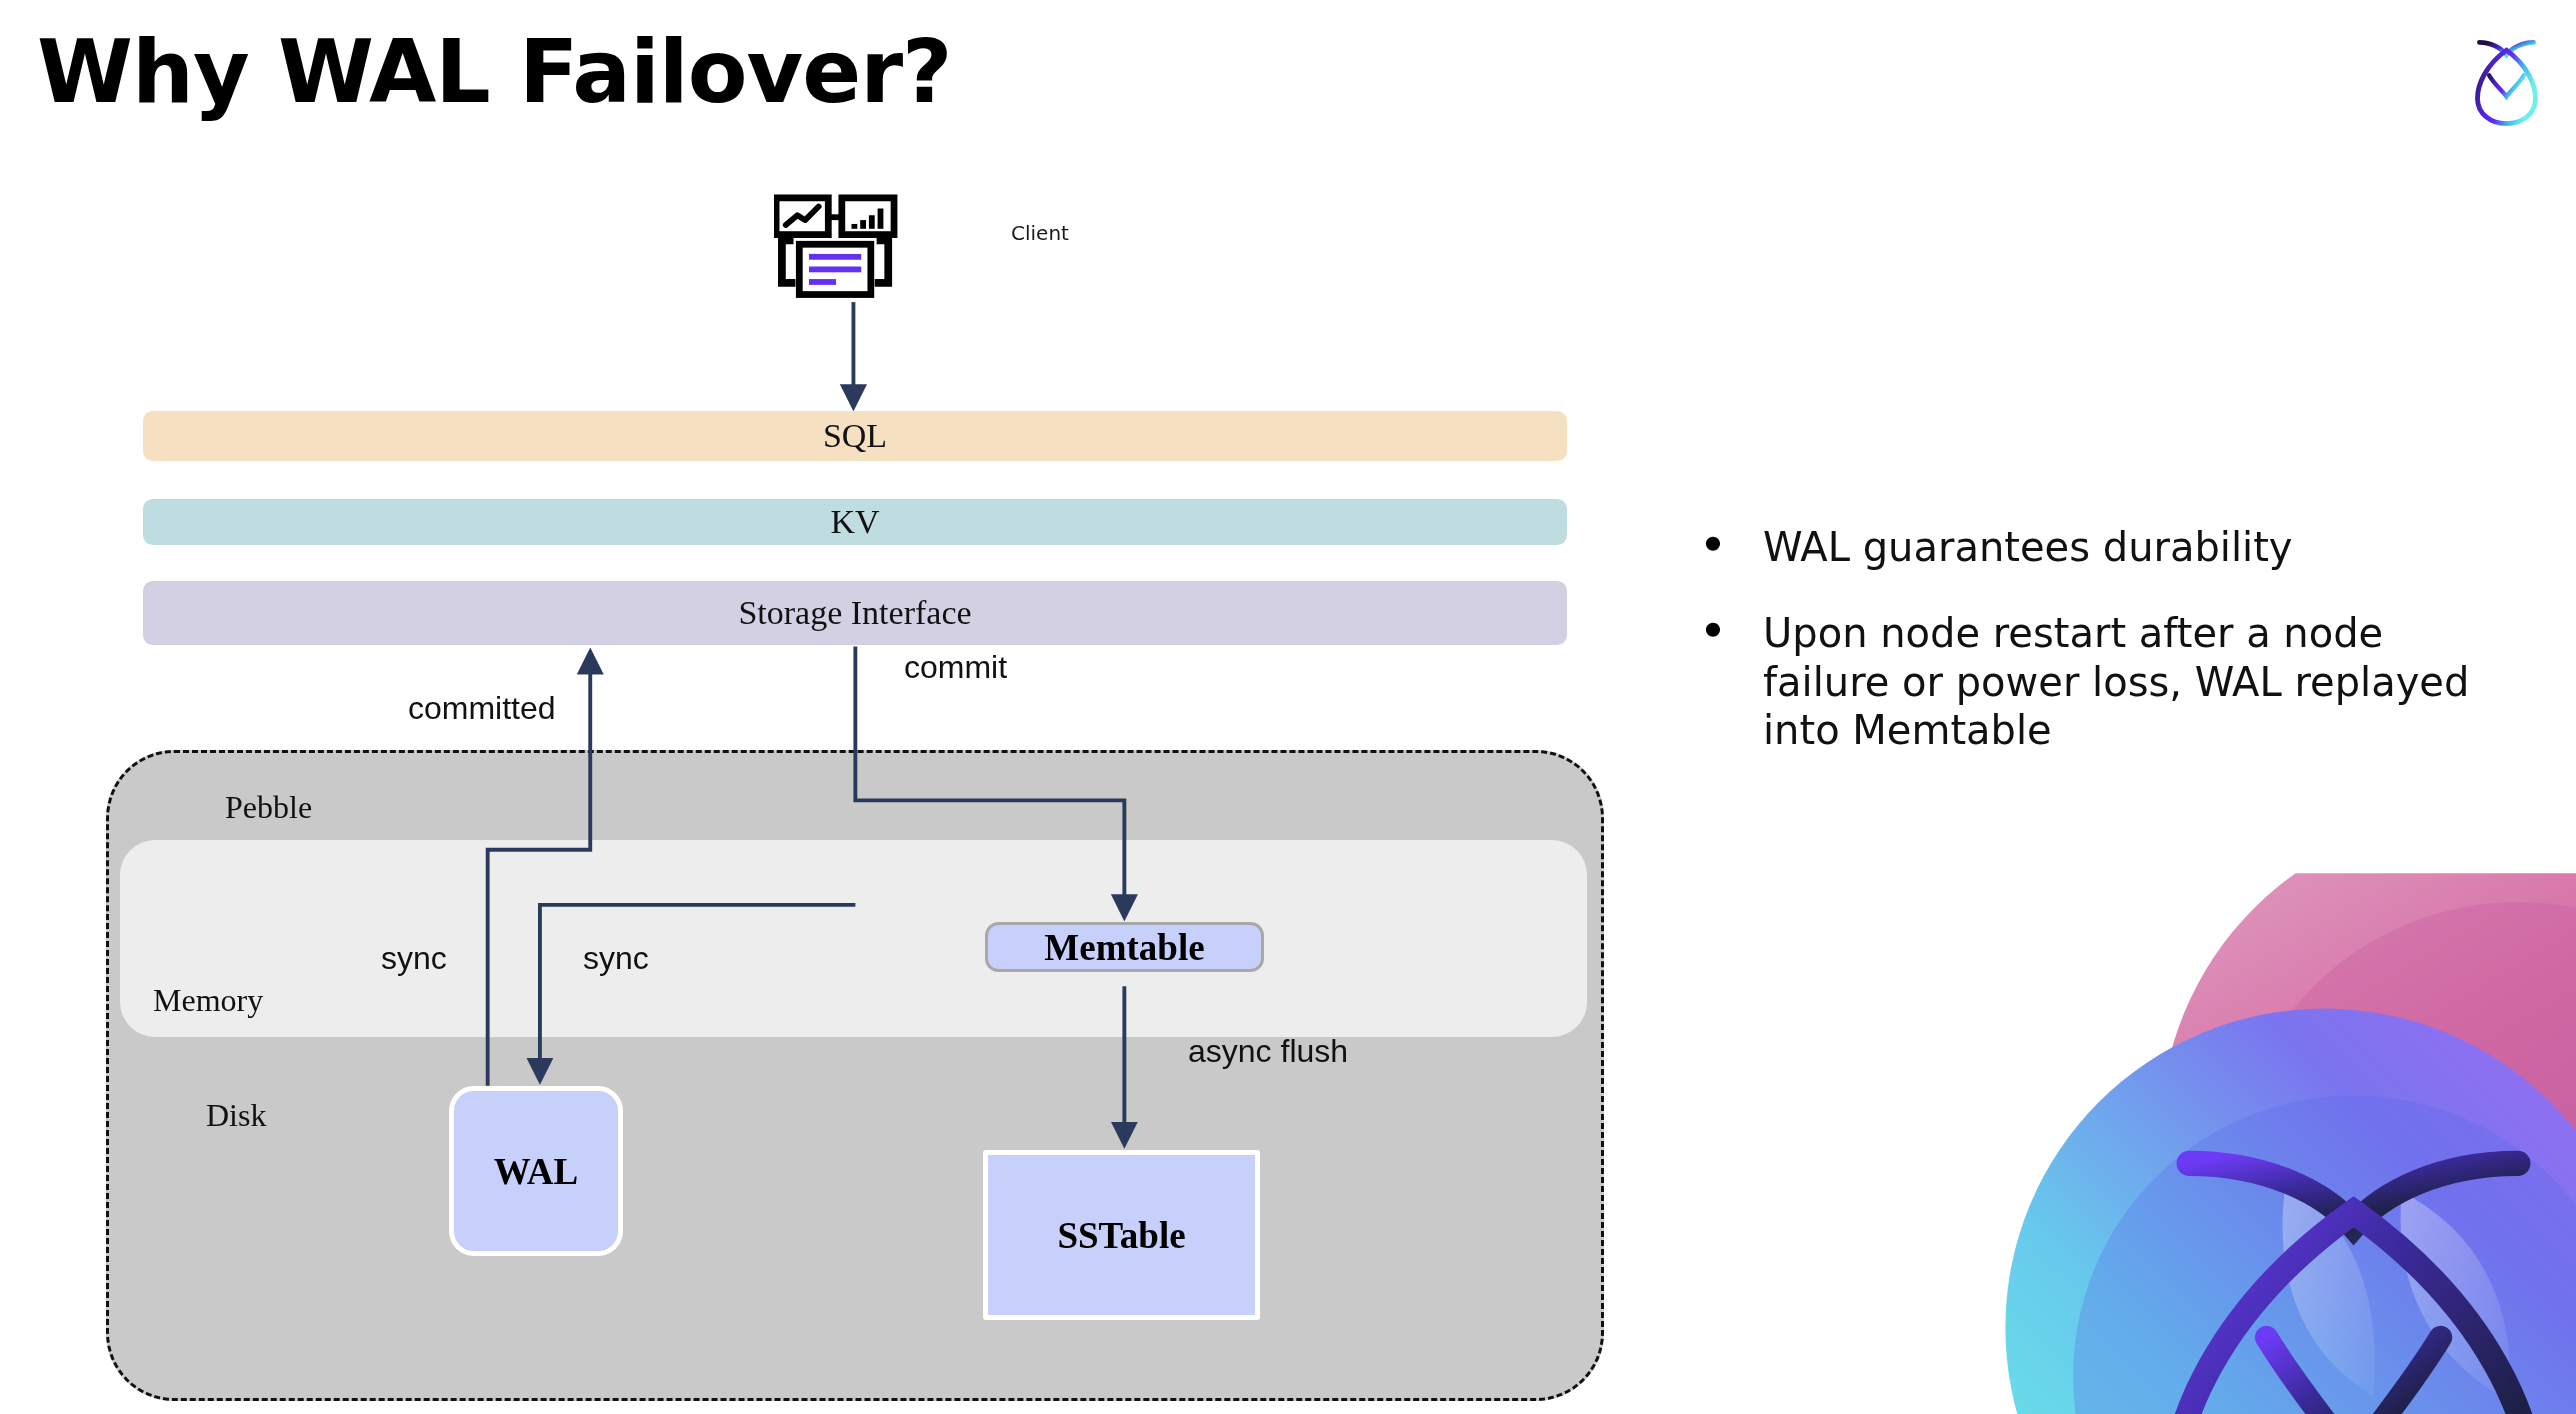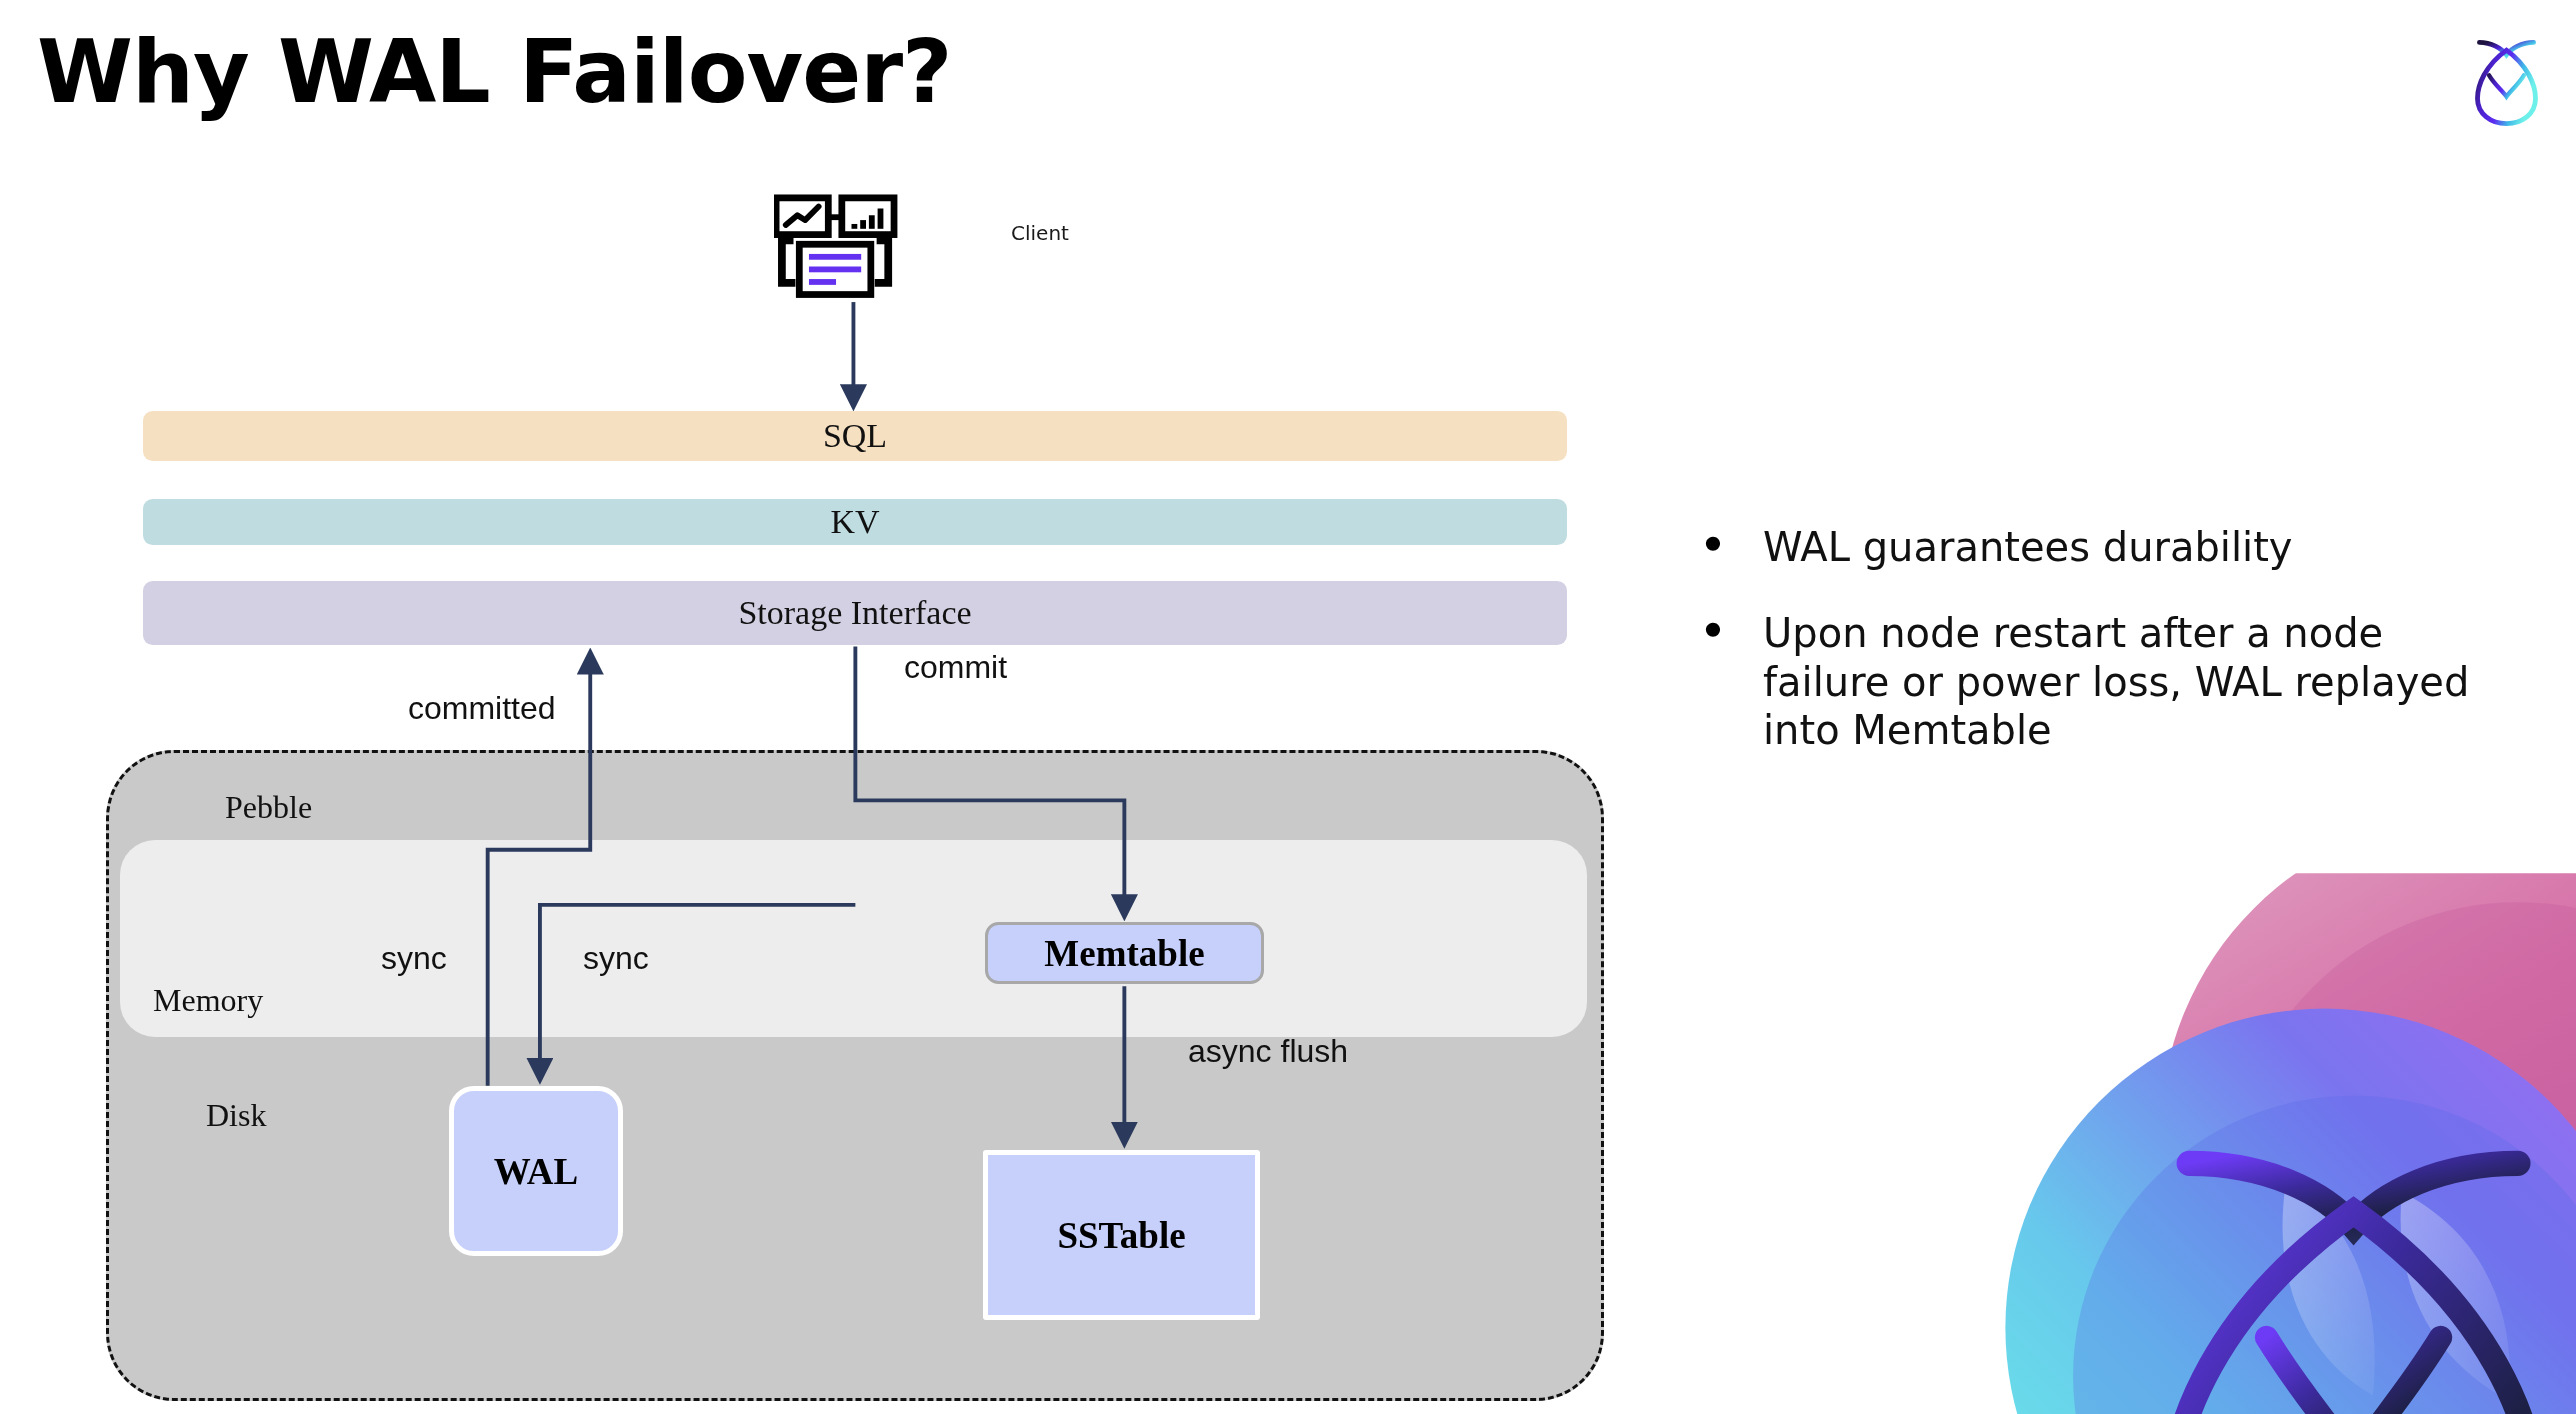--- a/index.html
+++ b/index.html
@@ -146,21 +146,21 @@
     align-items: center;
     justify-content: center;
     font-family: "Liberation Serif", serif;
     font-weight: 700;
     font-size: 37px;
     color: #000000;
     box-sizing: border-box;
   }
   #box-memtable {
     left: 985px; top: 922px;
-    width: 279px; height: 62px;
+    width: 279px; height: 50px;
     border: 3.9px solid #a8a8a8;
     border-radius: 13.5px;
   }
   #box-wal {
     left: 449px; top: 1086px;
     width: 174px; height: 170px;
     border: 5.8px solid #ffffff;
     border-radius: 25px;
   }
   #box-sstable {

